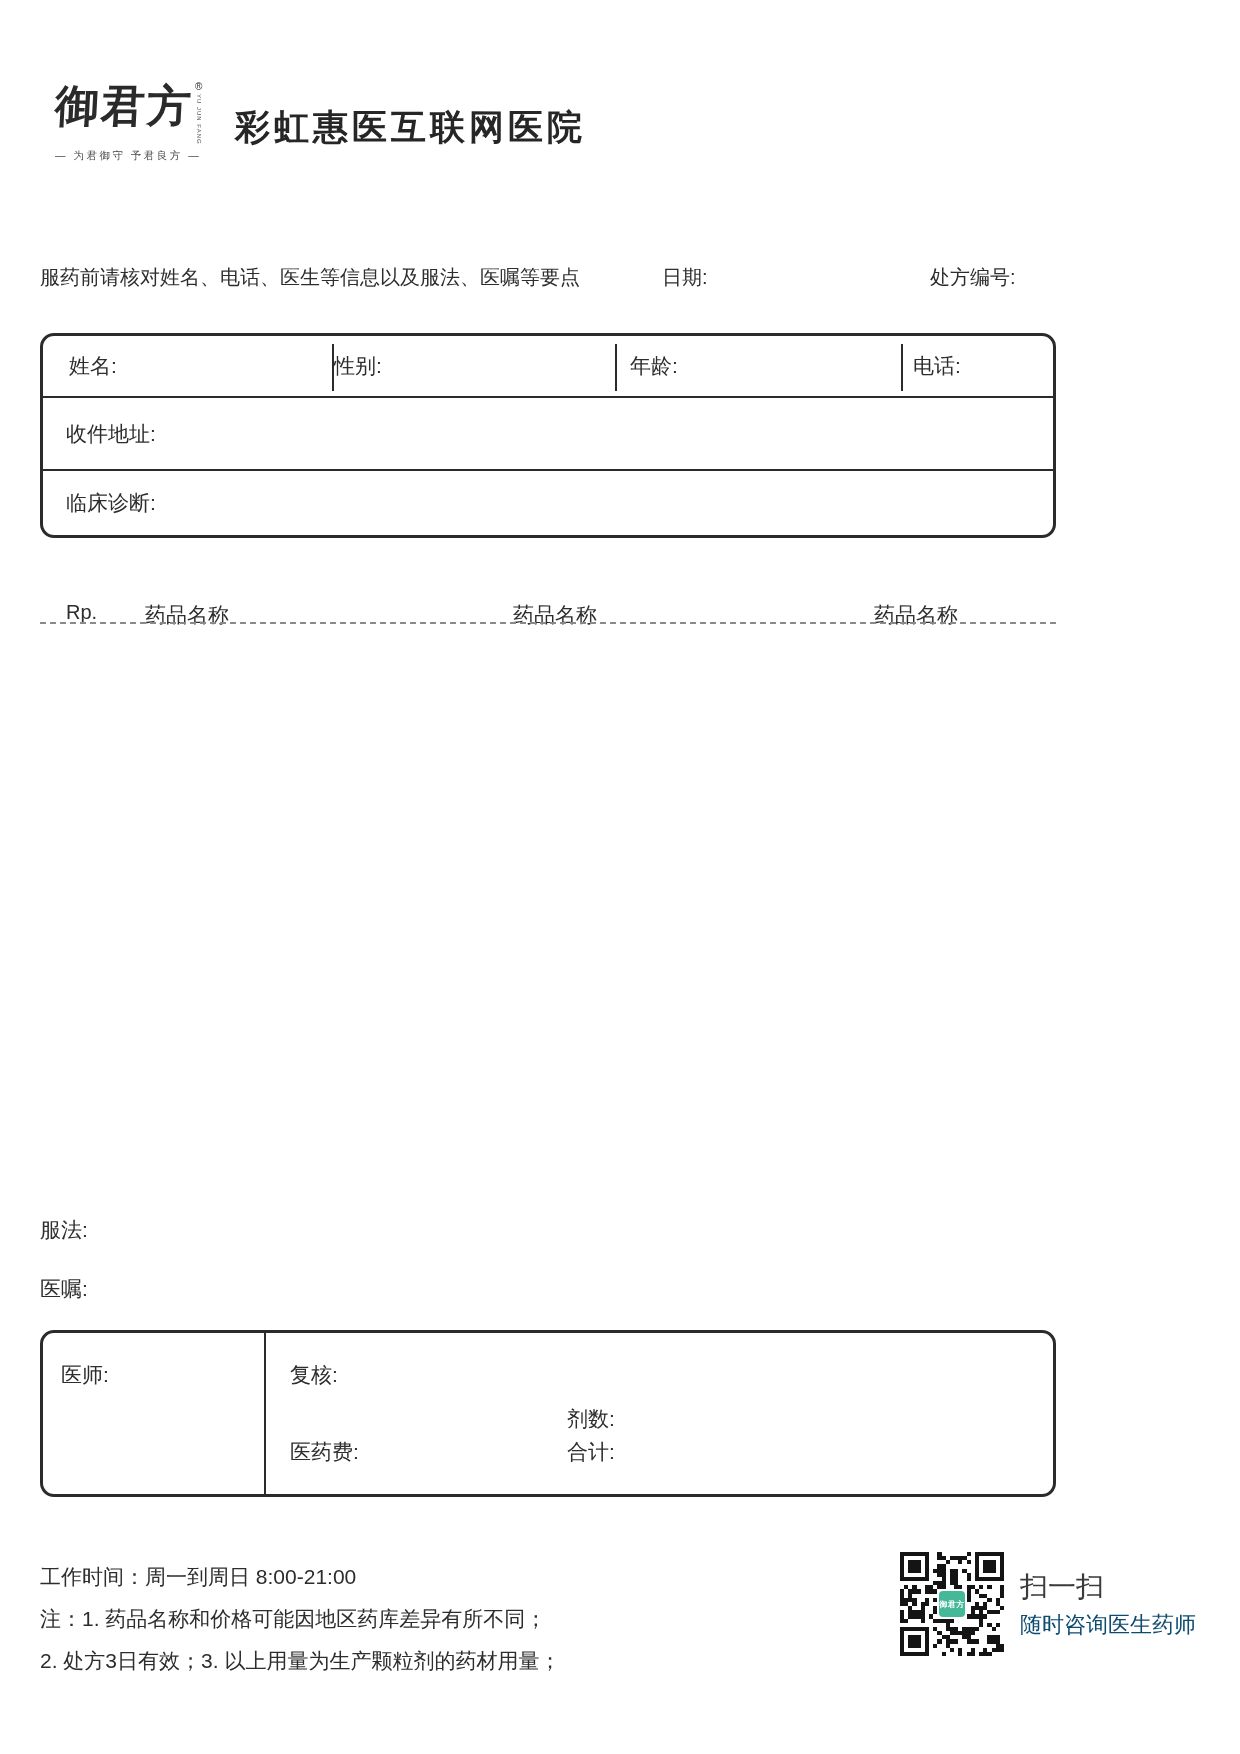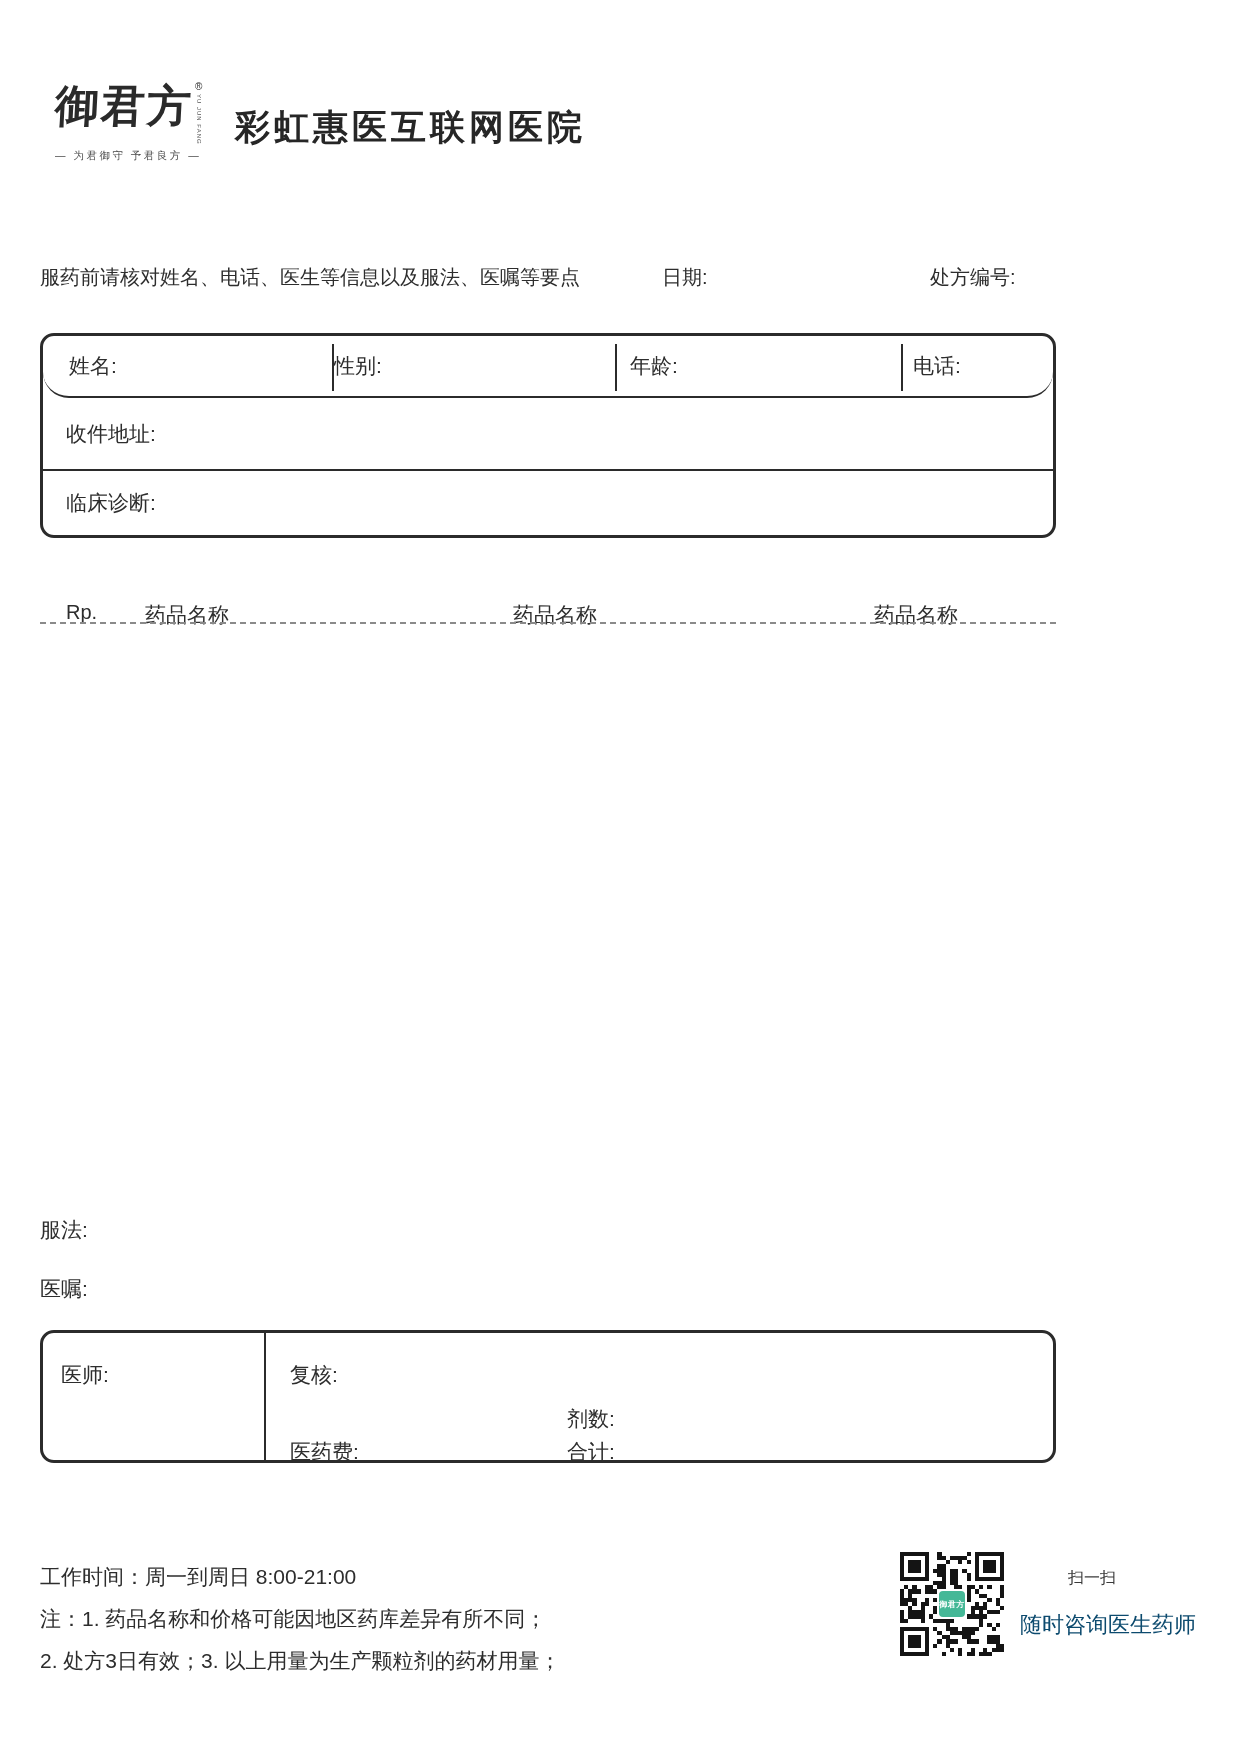--- a/index.html
+++ b/index.html
@@ -42,21 +42,21 @@
   .notice { position:absolute; left:40px; top:0; white-space:nowrap; }
   .date-label { position:absolute; left:662px; top:0; }
   .rx-label { position:absolute; left:930px; top:0; }
   
   .patient-box {
     position:absolute; left:40px; top:333px;
     width:1016px; height:205px;
     border:3px solid #2b2b2b; border-radius:14px;
     background:#fff;
   }
-  .p-row1 { position:relative; display:flex; height:62px; border-bottom:2.5px solid #2b2b2b;border-radius:26px; }
+  .p-row1 { position:relative; display:flex; height:62px; border-bottom:2.5px solid #2b2b2b; }
   .p-cell { position:relative; display:flex; align-items:center; font-size:21px; }
   .p-cell.c1 { width:291px; padding-left:26px; }
   .p-cell.c2 { width:283px; }
   .p-cell.c3 { width:286px; padding-left:13px; }
   .p-cell.c4 { flex:1; padding-left:10px; }
   .p-cell.divided::after {
     content:""; position:absolute; right:0; top:8px; bottom:5px;
     width:2.5px; background:#2b2b2b;
   }
   .p-row2 { display:flex; align-items:center; height:73px; border-bottom:2.5px solid #2b2b2b; padding-left:23px; font-size:21px; }
@@ -70,41 +70,41 @@
   .dashed-line {
     position:absolute; left:40px; top:622px; width:1016px; height:0;
     border-top:2.5px dashed #8a8a8a;
   }
   
   .usage-label { position:absolute; left:40px; top:1216px; font-size:21px; }
   .advice-label { position:absolute; left:40px; top:1275px; font-size:21px; }
   
   .sign-box {
     position:absolute; left:40px; top:1330px;
-    width:1016px; height:133px;
+    width:1016px; height:167px;
     border:3px solid #2b2b2b; border-radius:14px;
     display:flex;
   }
   .sign-left { width:223px; border-right:2.5px solid #2b2b2b; padding:28px 0 0 18px; font-size:21px; }
   .sign-right { position:relative; flex:1; font-size:21px; }
   .review-label  { position:absolute; left:24px;  top:28px; }
   .dose-label    { position:absolute; left:301px; top:28px;margin-top:44px; }
   .fee-label     { position:absolute; left:24px;  top:105px; }
   .total-label   { position:absolute; left:301px; top:105px; }
   
   .footer-notes { position:absolute; left:40px; top:1556px; font-size:21px; line-height:42px; color:#2d2d2d; }
   .qr-wrap { position:absolute; left:900px; top:1552px; width:104px; height:104px; }
   .qr-wrap svg { width:104px; height:104px; display:block; }
   .qr-logo {
     position:absolute; left:37px; top:37px; width:30px; height:30px;
     border-radius:6px; border:2px solid #fff;
     display:flex; align-items:center; justify-content:center;
     color:#fff; font-size:8px; font-weight:700; letter-spacing:0.5px;
   }
-  .qr-caption-1 { position:absolute; left:1020px; top:1568px; font-size:16px; color:#3a3a3a;margin-left:48px; }
+  .qr-caption-1 { position:absolute; left:1020px; top:1568px; font-size:28px; color:#3a3a3a; }
   .qr-caption-2 { position:absolute; left:1020px; top:1610px; font-size:22px; color:#0c4a6e; }
 </style>
 </head>
 <body>
 
 <div class="page">
 
   <div class="brand">
     <div class="brand-row">
       <div class="brand-logo">御君方</div>

